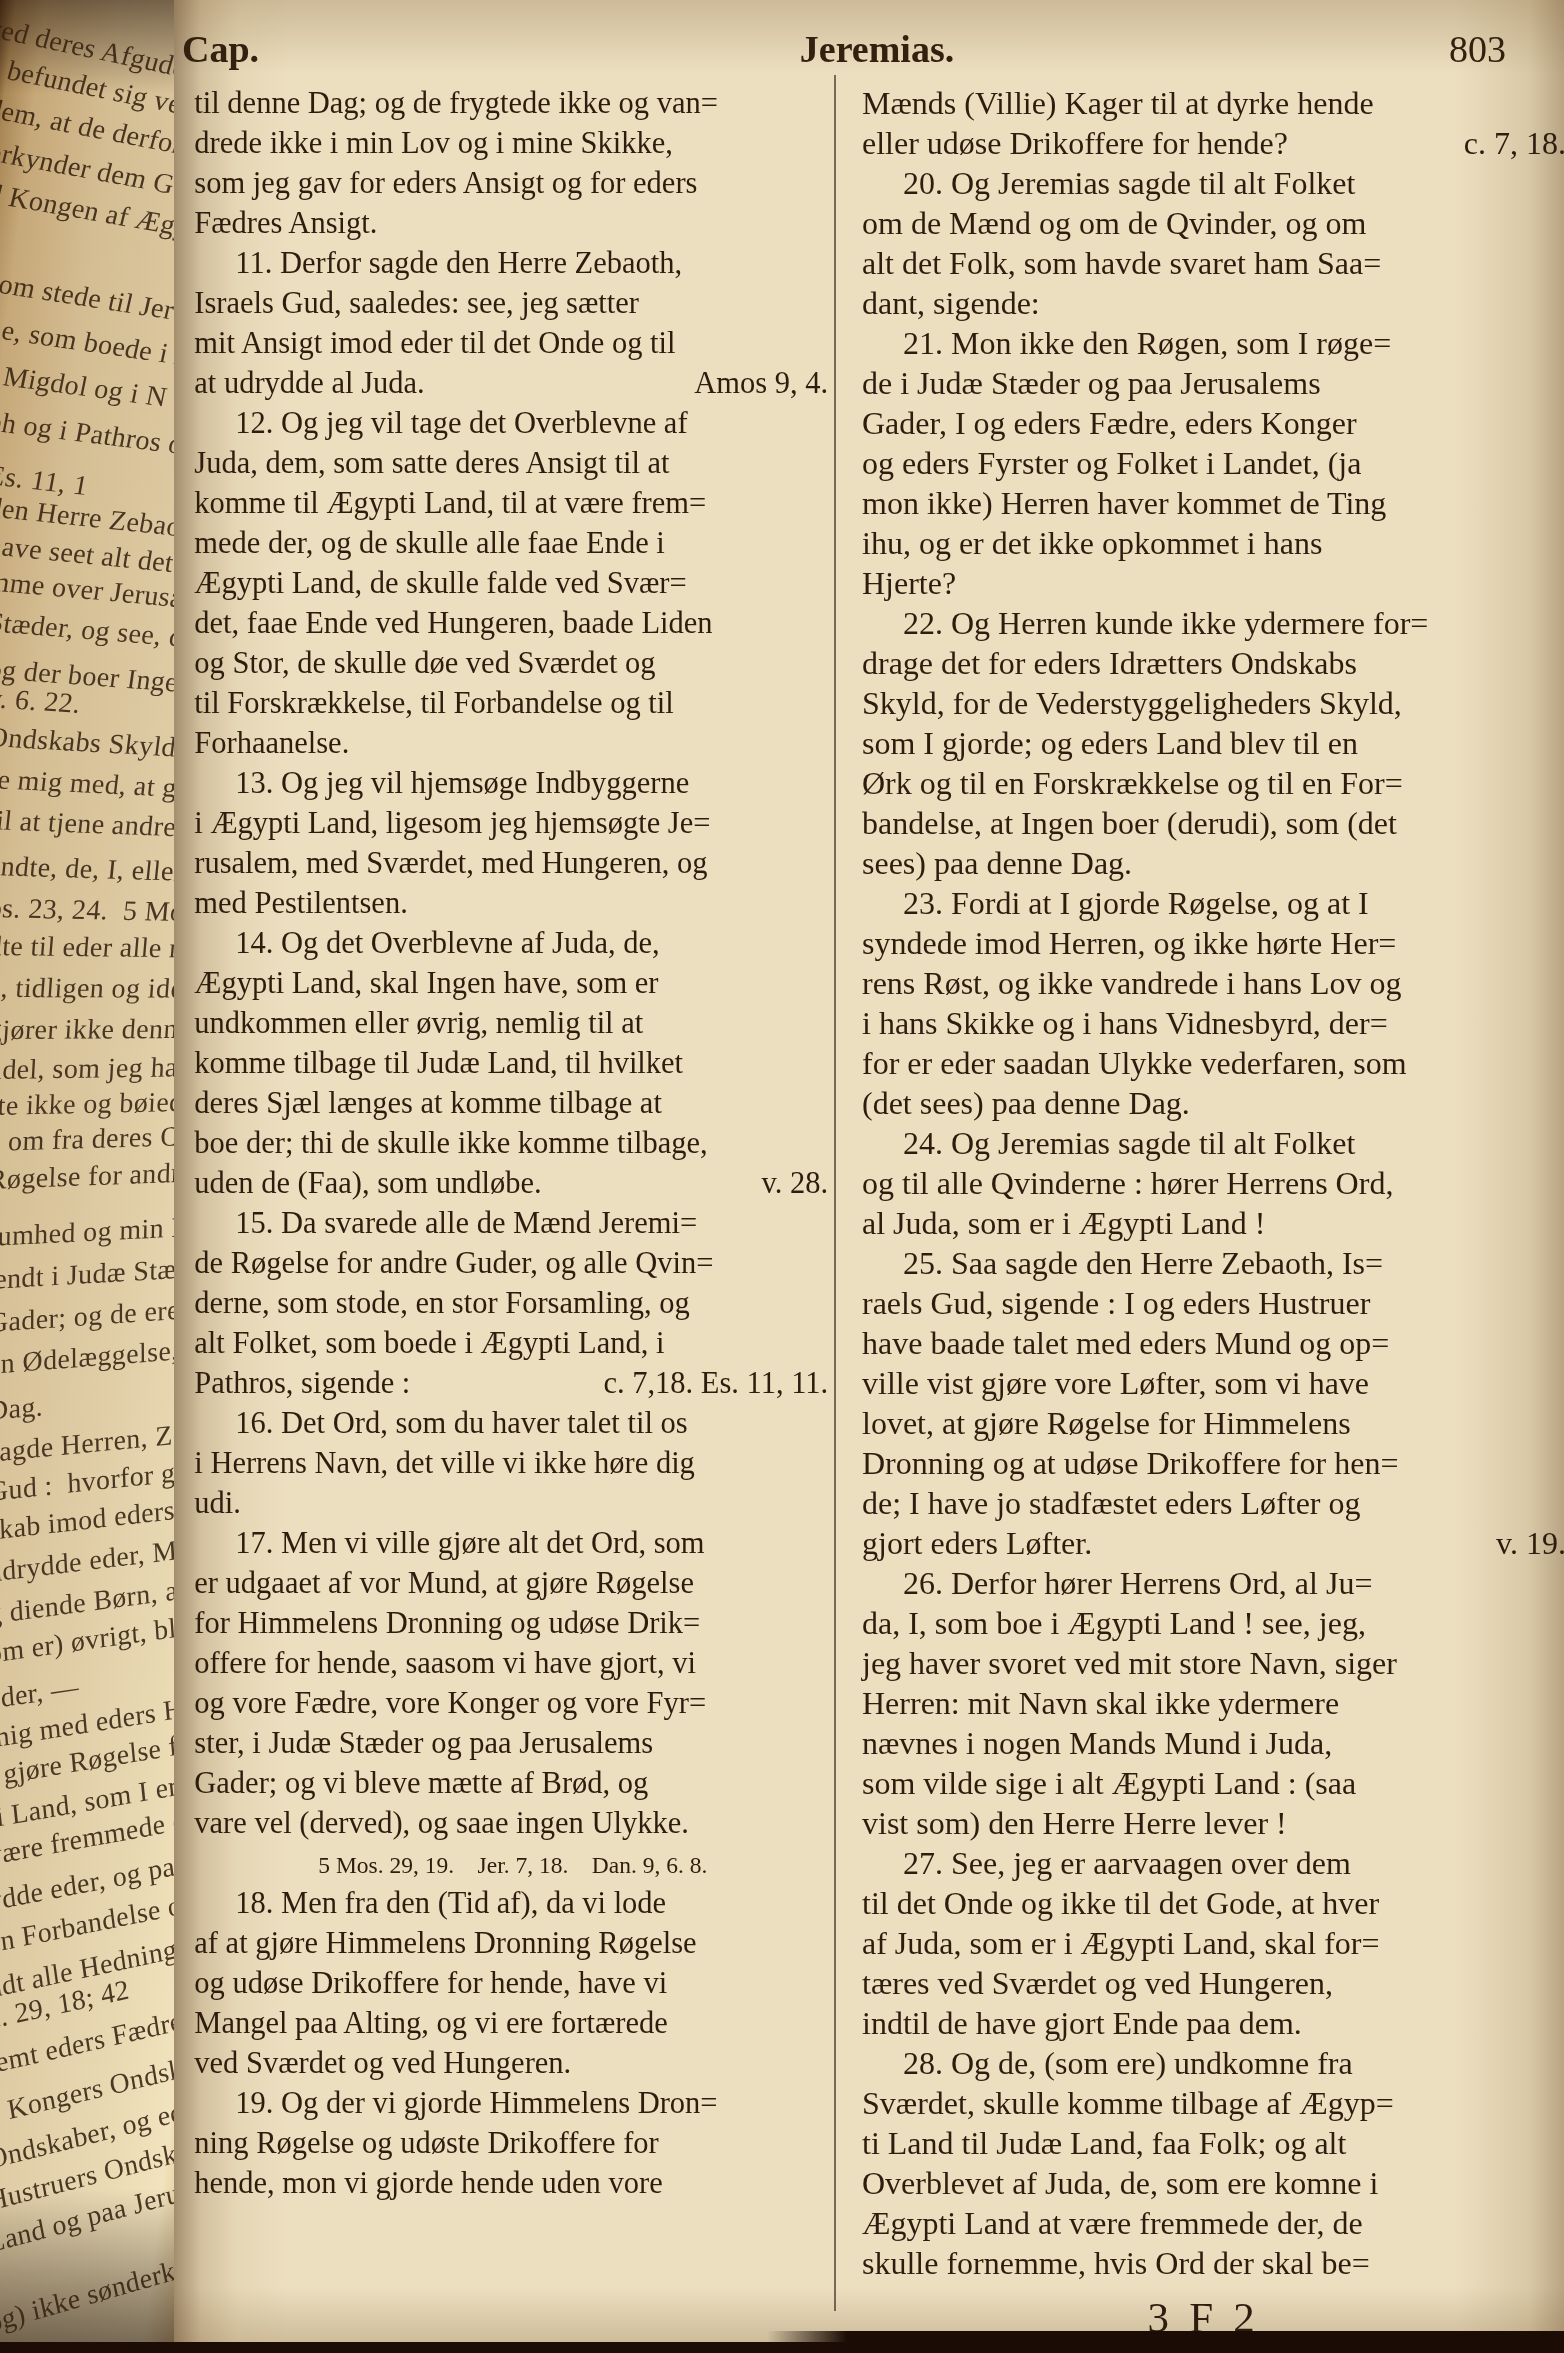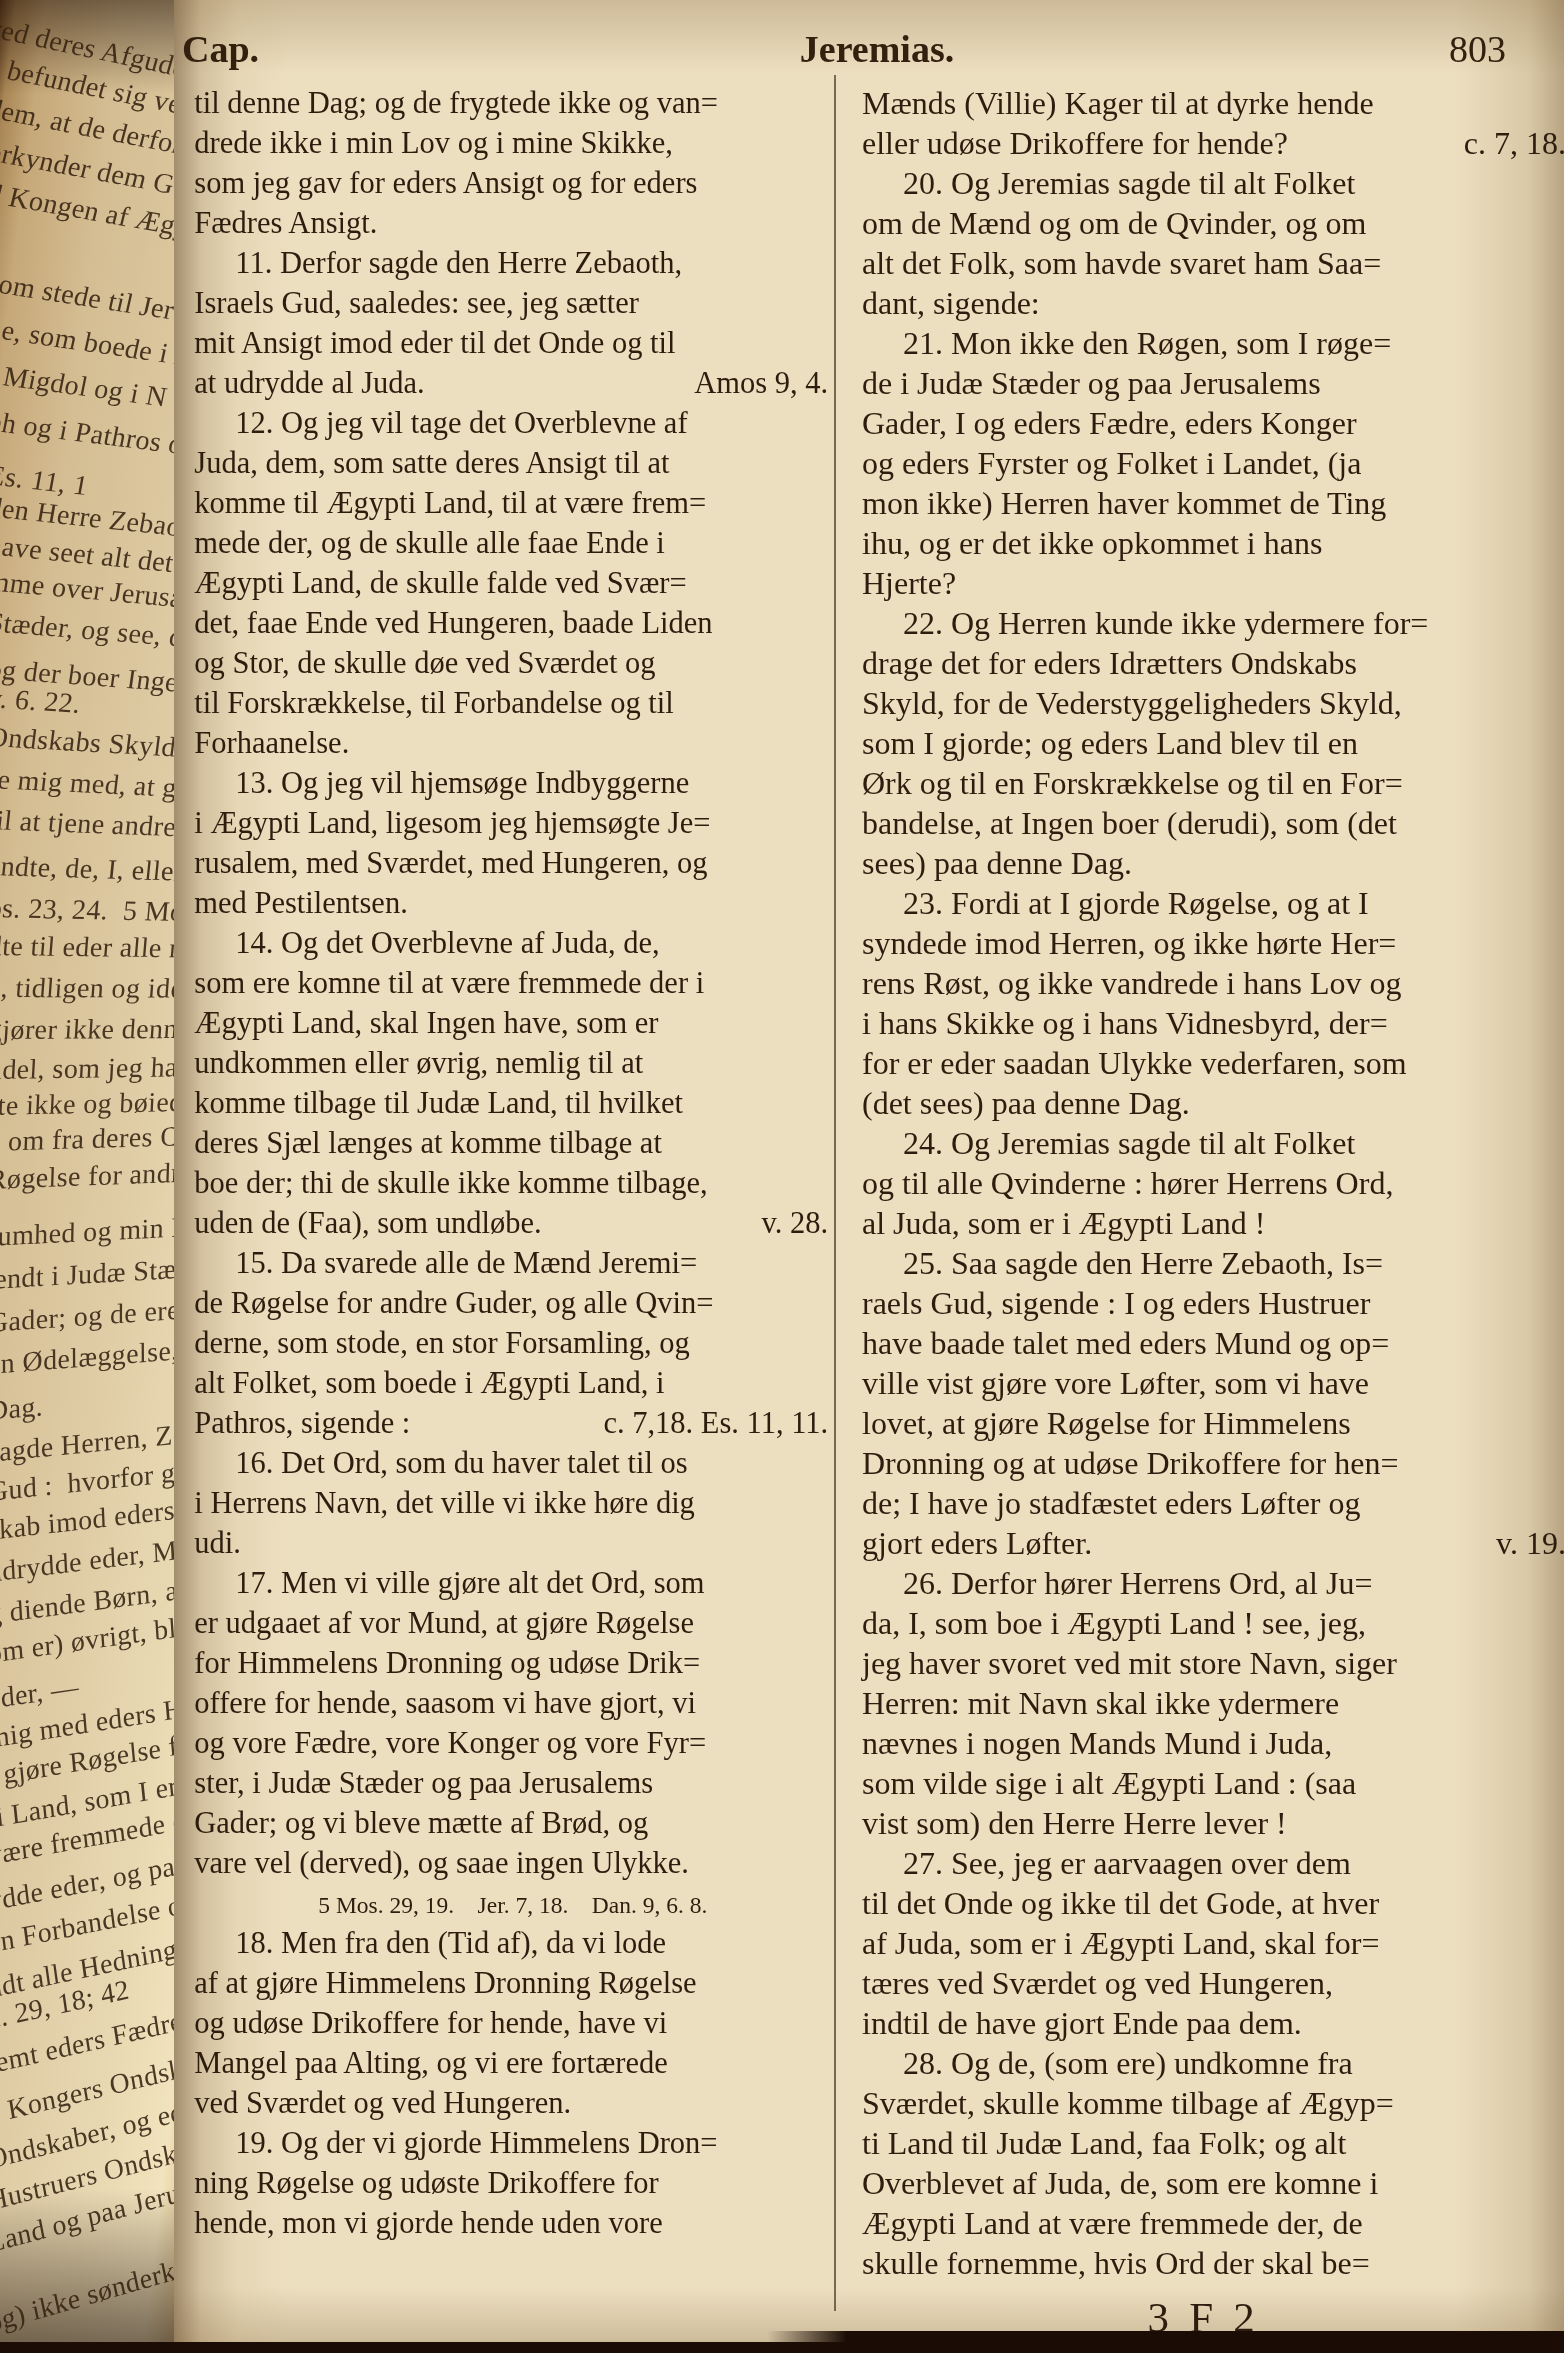--- a/index.html
+++ b/index.html
@@ -153,21 +153,20 @@
         <div class="line"><span class="t">Ægypti Land, de skulle falde ved Svær=</span></div>
         <div class="line"><span class="t">det, faae Ende ved Hungeren, baade Liden</span></div>
         <div class="line"><span class="t">og Stor, de skulle døe ved Sværdet og</span></div>
         <div class="line"><span class="t">til Forskrækkelse, til Forbandelse og til</span></div>
         <div class="line"><span class="t">Forhaanelse.</span></div>
         <div class="line indent"><span class="t">13. Og jeg vil hjemsøge Indbyggerne</span></div>
         <div class="line"><span class="t">i Ægypti Land, ligesom jeg hjemsøgte Je=</span></div>
         <div class="line"><span class="t">rusalem, med Sværdet, med Hungeren, og</span></div>
         <div class="line"><span class="t">med Pestilentsen.</span></div>
         <div class="line indent"><span class="t">14. Og det Overblevne af Juda, de,</span></div>
-        <div class="line"><span class="t">som ere komne til at være fremmede der i</span></div>
         <div class="line"><span class="t">Ægypti Land, skal Ingen have, som er</span></div>
         <div class="line"><span class="t">undkommen eller øvrig, nemlig til at</span></div>
         <div class="line"><span class="t">komme tilbage til Judæ Land, til hvilket</span></div>
         <div class="line"><span class="t">deres Sjæl længes at komme tilbage at</span></div>
         <div class="line"><span class="t">boe der; thi de skulle ikke komme tilbage,</span></div>
         <div class="line"><span class="t">uden de (Faa), som undløbe.</span><span class="ref">v. 28.</span></div>
         <div class="line indent"><span class="t">15. Da svarede alle de Mænd Jeremi=</span></div>
         <div class="line"><span class="t">de Røgelse for andre Guder, og alle Qvin=</span></div>
         <div class="line"><span class="t">derne, som stode, en stor Forsamling, og</span></div>
         <div class="line"><span class="t">alt Folket, som boede i Ægypti Land, i</span></div>

